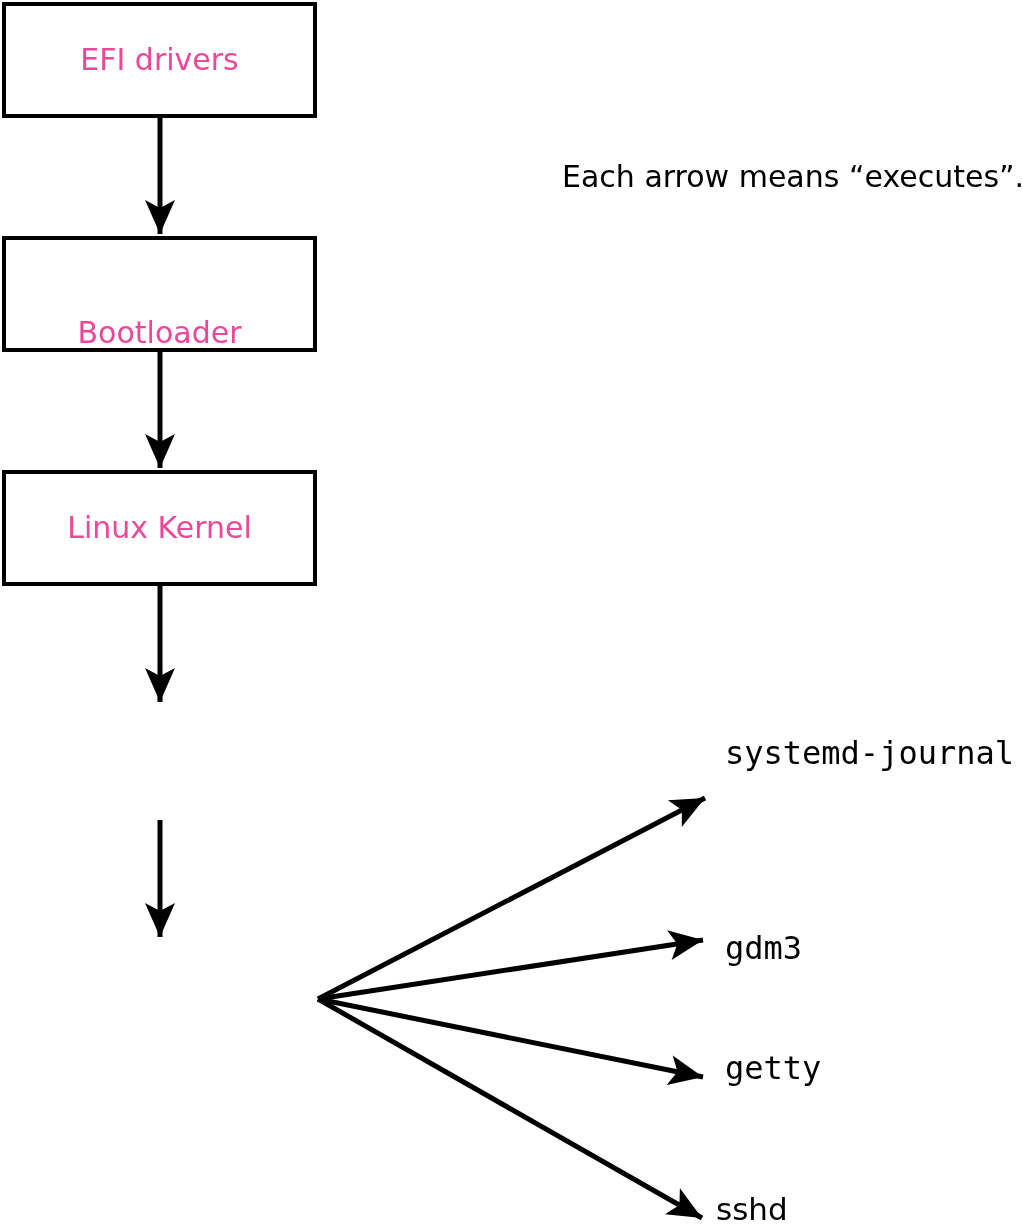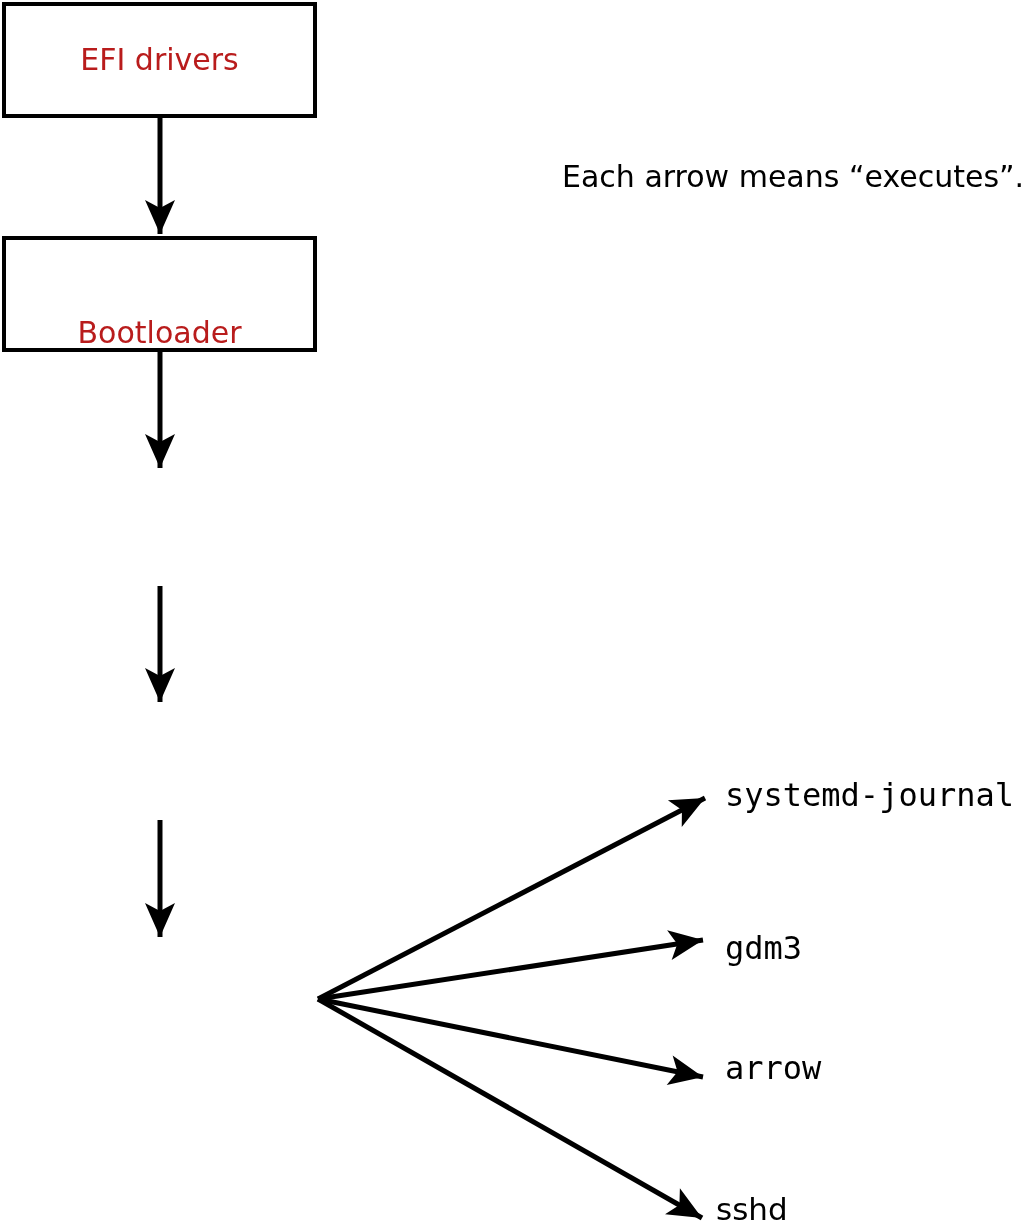--- a/index.html
+++ b/index.html
@@ -24,21 +24,21 @@
     box-sizing: border-box;
     border: 4px solid #000000;
     background: #ffffff;
     display: flex;
     align-items: center;
     justify-content: center;
   }
   .flow-node .node-label {
     font-size: 30px;
     line-height: 1;
-    color: #b91c1c;
+    color: #ec4899;
     white-space: nowrap;
   }
   #node-0 { top: 2px; }
   #node-1 { top: 236px; align-items: flex-end; }
   #node-2 { top: 470px; }
   #node-3 { top: 704px; }
   #node-4 { top: 939px; }
 
   .arrows-layer {
     position: absolute;
@@ -55,21 +55,21 @@
   }
 
   .target-label {
     position: absolute;
     font-family: "DejaVu Sans Mono", monospace;
     font-size: 32px;
     line-height: 1;
     white-space: nowrap;
     color: #000000;
   }
-  #target-0 { left: 725px; top: 779px; }
+  #target-0 { left: 725px; top: 737px; }
   #target-1 { left: 725px; top: 912px; margin-top: 20px; }
   #target-2 { left: 725px; top: 1052px; }
   #target-3 {
     left: 716px; top: 1194px;
     font-family: "DejaVu Sans", sans-serif;
     font-size: 31px;
   }
 
   .legend-note {
     position: absolute;
@@ -103,21 +103,24 @@
     <line x1="318" y1="999" x2="703" y2="1077" marker-end="url(#arrowhead)"></line>
     <line x1="318" y1="999" x2="702" y2="1218" marker-end="url(#arrowhead)"></line>
   </svg>
 
   <div class="flow-node" id="node-0">
     <span class="node-label">EFI drivers</span>
   </div>
   <div class="flow-node" id="node-1">
     <span class="node-label">Bootloader</span>
   </div>
+  <div class="flow-node" id="node-2">
+    <span class="node-label">Linux Kernel</span>
+  </div>
 
   <span class="target-label" id="target-0">systemd-journal</span>
   <span class="target-label" id="target-1">gdm3</span>
-  <span class="target-label" id="target-2">arrow</span>
+  <span class="target-label" id="target-2">getty</span>
   <span class="target-label" id="target-3">sshd</span>
 
   <div class="legend-note">Each arrow means “executes”.</div>
 
 </div>
 
 </body></html>

